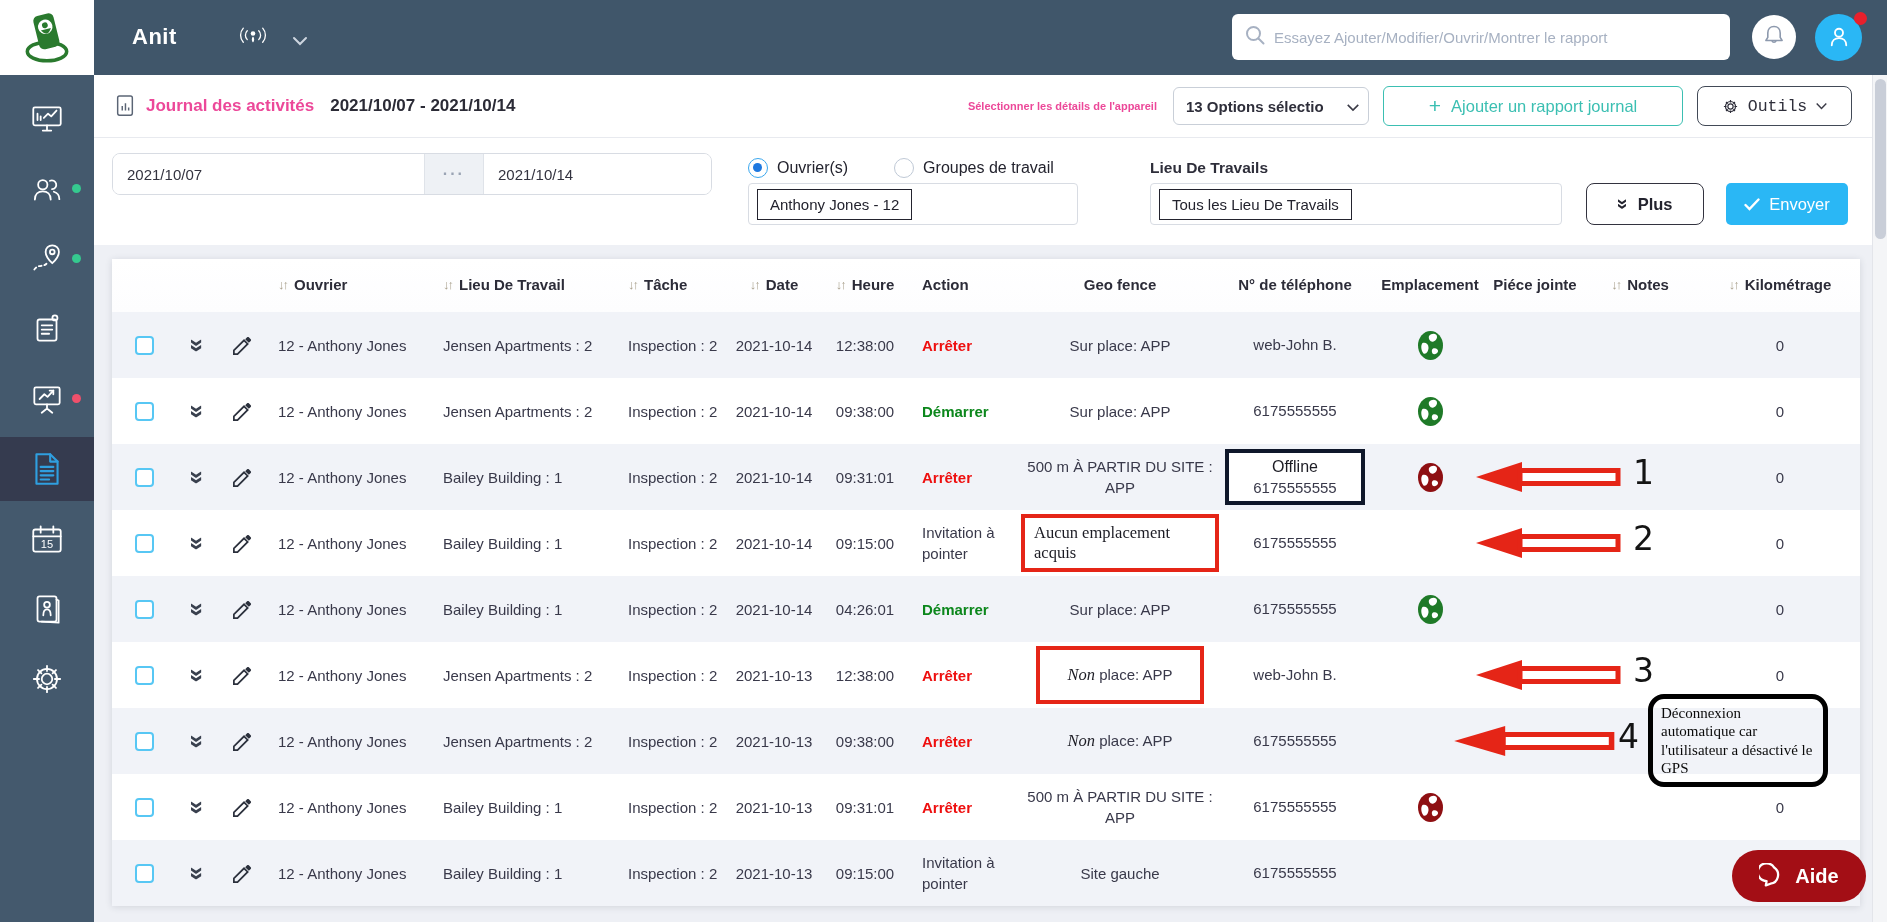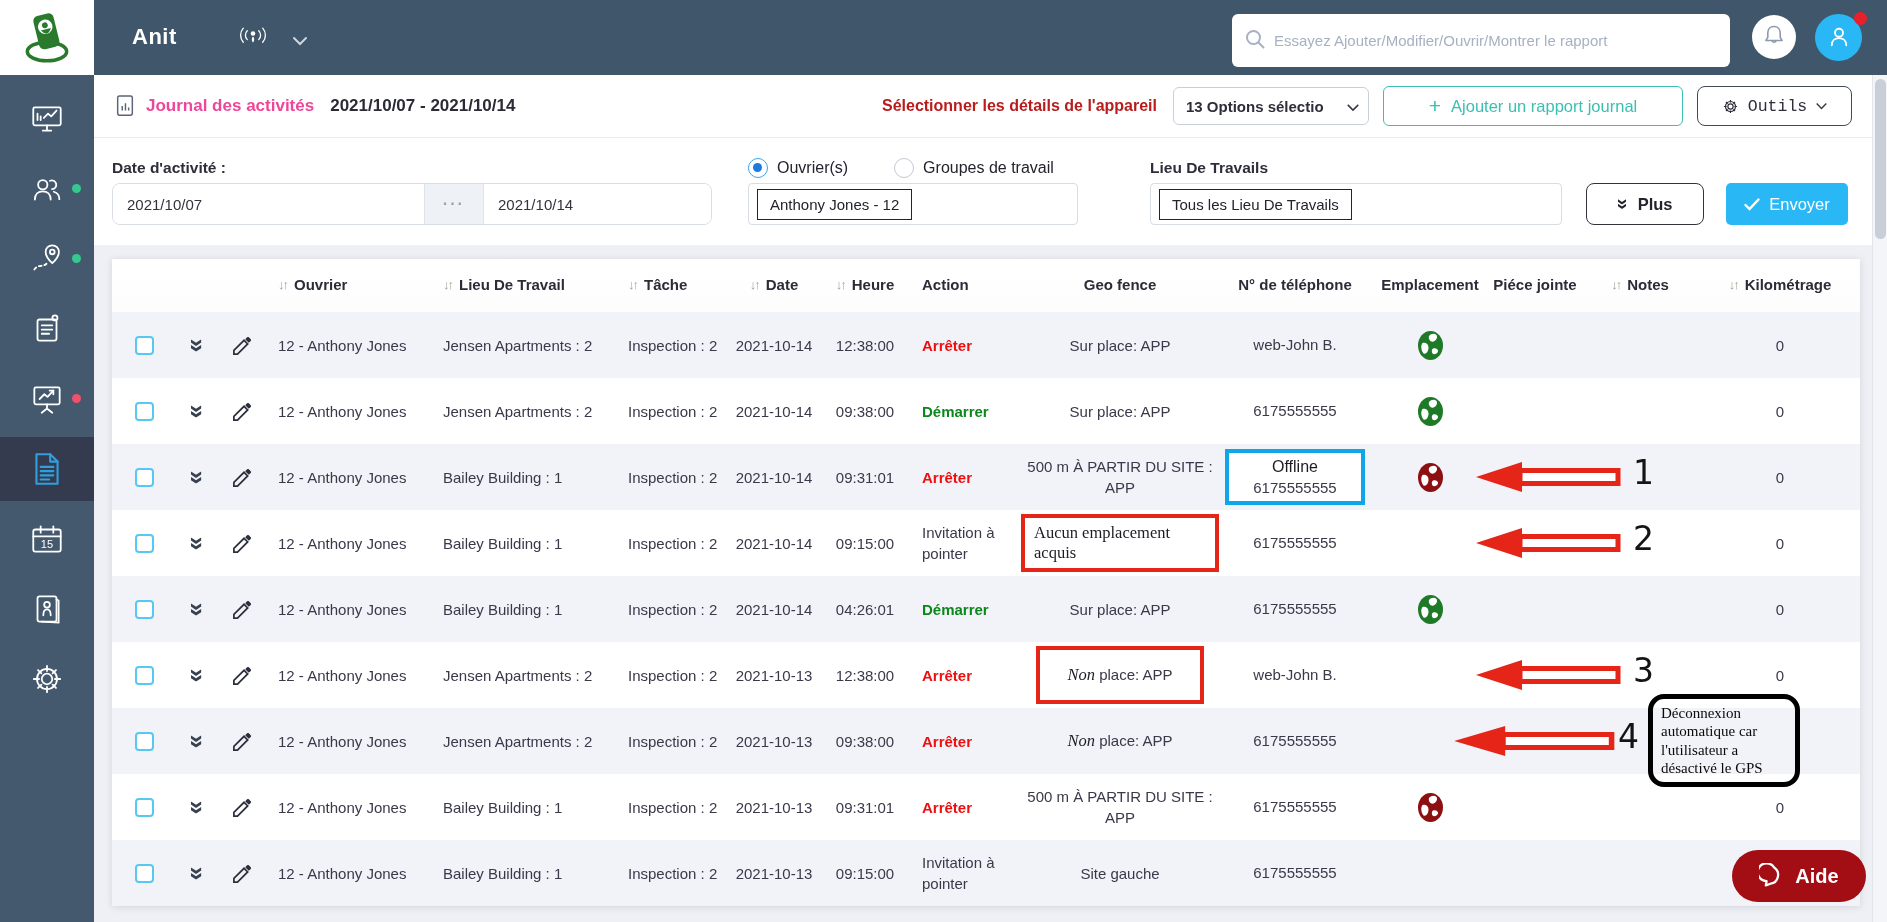--- a/index.html
+++ b/index.html
@@ -6,21 +6,21 @@
   html,body{width:1887px;height:922px;overflow:hidden;background:#eef0f5;
     font-family:"Liberation Sans","DejaVu Sans",sans-serif;color:#39394a;}
   .serif{font-family:"Liberation Serif","DejaVu Serif",serif;}
 
   
   .header{position:fixed;left:0;top:0;width:1887px;height:75px;background:#40566a;z-index:20;}
   .logo{position:fixed;left:0;top:0;width:94px;height:75px;background:#fff;display:flex;align-items:center;justify-content:center;z-index:21;}
   .brand{position:absolute;left:132px;top:24px;color:#fff;font-size:22px;font-weight:700;letter-spacing:.5px;}
   .broadcast{position:absolute;left:238px;top:23px;}
   .brand-chev{position:absolute;left:292px;top:32px;color:#cdd5df;}
-  .search{position:absolute;left:1232px;top:14px;width:498px;height:53px;background:#fff;border-radius:6px;display:flex;align-items:center;padding:0 12px;gap:8px;}
+  .search{position:absolute;left:1232px;top:14px;width:498px;height:46px;background:#fff;border-radius:6px;display:flex;align-items:center;padding:0 12px;gap:8px;}
   .search input{border:none;outline:none;flex:1;font-size:15px;color:#5b6676;font-family:inherit;}
   .search input::placeholder{color:#a7b1c2;}
   .bell-btn{position:absolute;left:1752px;top:15px;width:44px;height:44px;border-radius:50%;background:#fff;display:flex;align-items:center;justify-content:center;}
   .avatar{position:absolute;left:1815px;top:14px;width:47px;height:47px;border-radius:50%;background:#2ab7f5;display:flex;align-items:center;justify-content:center;}
   .avatar-dot{position:absolute;left:1854px;top:12px;width:13px;height:13px;border-radius:50%;background:#e8202c;}
 
   
   .sidebar{position:fixed;left:0;top:75px;bottom:0;width:94px;background:#44596d;z-index:15;padding-top:12px;}
   .sb-item{position:relative;width:94px;height:64px;margin-bottom:6px;display:flex;align-items:center;justify-content:center;cursor:pointer;}
   .sb-item.active{background:#353b4f;}
@@ -28,21 +28,21 @@
   .sb-badge.green{background:#35c98f;}
   .sb-badge.red{background:#f0506b;}
 
   
   .content{position:absolute;left:94px;top:75px;right:15px;bottom:0;}
   .title-row{height:63px;background:#fff;border-bottom:1px solid #e8eaef;display:flex;align-items:center;padding:0 20px 0 20px;}
   .title-ic{margin-right:10px;display:flex;}
   .t1{font-size:17px;font-weight:700;color:#ec4899;margin-right:16px;}
   .t2{font-size:17px;font-weight:700;color:#2b2b36;}
   .tr-right{margin-left:auto;display:flex;align-items:center;gap:14px;}
-  .device-label{font-size:16px;font-weight:700;color:#b91c1c;margin-right:2px;}
+  .device-label{font-size:11px;font-weight:700;color:#ec4899;margin-right:2px;}
   .opt-select{width:196px;height:38px;border:1px solid #c9cfd8;border-radius:6px;background:#fff;display:flex;align-items:center;padding:0 8px 0 12px;font-size:15px;font-weight:600;color:#2e2e3a;white-space:nowrap;overflow:hidden;cursor:pointer;}
   .opt-select .chev{margin-left:-6px;flex:0 0 auto;}
   .btn-add{height:40px;min-width:300px;border:1.5px solid #3bbfb2;border-radius:6px;background:#fff;color:#3bbfb2;font-size:16.5px;display:flex;align-items:center;justify-content:center;gap:10px;cursor:pointer;font-family:inherit;}
   .btn-add .plus{font-size:21px;font-weight:400;}
   .btn-tools{height:40px;min-width:155px;border:1.5px solid #424a57;border-radius:8px;background:#fff;color:#2e2e3a;font-size:16.5px;display:flex;align-items:center;justify-content:center;gap:8px;cursor:pointer;font-family:Liberation Mono, monospace;}
 
   
   .filter-section{background:#fff;padding:15px 24px 20px 18px;display:flex;align-items:flex-start;}
   .fcol{display:flex;flex-direction:column;}
   .flabel{font-size:15.5px;font-weight:600;color:#2e2e3a;height:30px;display:flex;align-items:center;}
@@ -82,32 +82,32 @@
   .cell{font-size:15px;color:#39394a;line-height:1.4;}
   .cc{display:flex;justify-content:center;align-items:center;}
   .cl{padding-left:14px;padding-right:6px;}
   .ctr{text-align:center;}
   .cb{width:19px;height:19px;border:2px solid #57c7f4;border-radius:4px;background:#fff;display:inline-block;cursor:pointer;}
   .expand{display:inline-block;transform:rotate(90deg);font-size:25px;font-weight:700;color:#39404e;cursor:pointer;line-height:1;}
   .pencil{cursor:pointer;display:flex;}
   .act-stop{color:#ee0f0f;font-weight:700;}
   .act-start{color:#0c871c;font-weight:700;}
   .pline{line-height:1.35;}
-  .pbox{display:inline-block;border:4px solid #0ea5e9;padding:3px 6px;min-width:140px;text-align:center;background:#fff;}
+  .pbox{display:inline-block;border:4px solid #0f172a;padding:3px 6px;min-width:140px;text-align:center;background:#fff;}
   .pbox .pline:first-child{font-size:16px;color:#1c1c24;}
   .gbox-serif{display:inline-block;border:4px solid #e52517;padding:5px 9px;font-family:"Liberation Serif","DejaVu Serif",serif;font-size:16.5px;line-height:1.2;color:#1c1c24;text-align:left;max-width:198px;}
   .gbox-line{display:inline-block;border:4px solid #e52517;padding:13px 12px;min-width:168px;}
   .geo-serif{font-family:"Liberation Serif","DejaVu Serif",serif;font-size:16.5px;color:#1c1c24;font-style:italic;}
   .paint-arrow{position:absolute;top:15px;width:148px;height:36px;z-index:4;}
   .paint-arrow.pos-a{left:1362px;}
   .paint-arrow.pos-b{left:1340px;width:164px;}
   .arrow-num{position:absolute;top:9px;font-size:33px;color:#141414;z-index:4;font-family:"DejaVu Sans",sans-serif;}
   .num-a{left:1521px;}
   .num-b{left:1506px;}
-  .gpsnote{position:absolute;left:1536px;top:-14px;width:152px;border:5px solid #000;border-radius:16px;padding:5px 8px;font-family:"Liberation Serif","DejaVu Serif",serif;font-size:15px;line-height:1.22;color:#0a0a0a;z-index:5;}
+  .gpsnote{position:absolute;left:1536px;top:-14px;width:180px;border:5px solid #000;border-radius:16px;padding:5px 8px;font-family:"Liberation Serif","DejaVu Serif",serif;font-size:15px;line-height:1.22;color:#0a0a0a;z-index:5;}
 
   
   .vscroll{position:fixed;right:0;top:75px;bottom:0;width:15px;background:#f4f5f7;border-left:1px solid #e3e5ea;z-index:18;}
   .vthumb{position:absolute;top:4px;left:2px;width:11px;height:160px;background:#c9ced8;border-radius:6px;}
   .help-btn{position:fixed;right:21px;bottom:20px;height:52px;min-width:134px;background:#a30e15;border:none;border-radius:27px;color:#fff;font-size:20px;font-weight:700;display:flex;align-items:center;justify-content:center;gap:10px;cursor:pointer;z-index:30;font-family:inherit;}
 </style>
 </head>
 <body>
 
 <div class="header">
@@ -276,21 +276,20 @@
         <span>Outils</span>
         <svg width="13" height="8" viewBox="0 0 16 10" fill="none" stroke="#3a3a46" stroke-width="1.8">
             <polyline points="2,2 8,8 14,2"></polyline>
           </svg>
       </button>
     </div>
   </div>
 
   <div class="filter-section">
     <div class="fcol">
-      <span class="flabel">Date d'activité :</span>
       <div class="date-group">
         <input class="d-from" readonly="" value="2021/10/07" style="">
         <div class="d-sep">···</div>
         <input class="d-to" readonly="" value="2021/10/14" style="">
       </div>
     </div>
     <div class="fcol fcol-b">
       <div class="radio-row">
         <span class="rwrap">
           <span class="radio on"></span>

